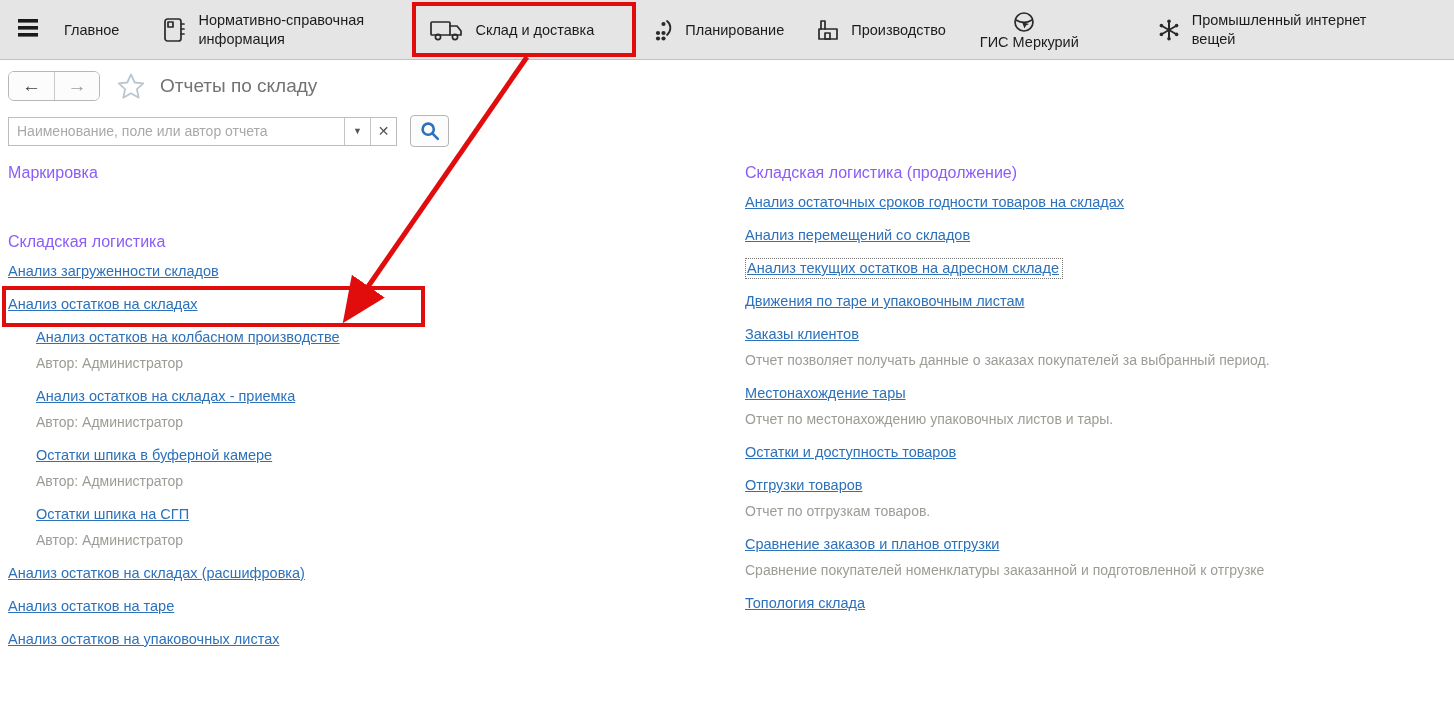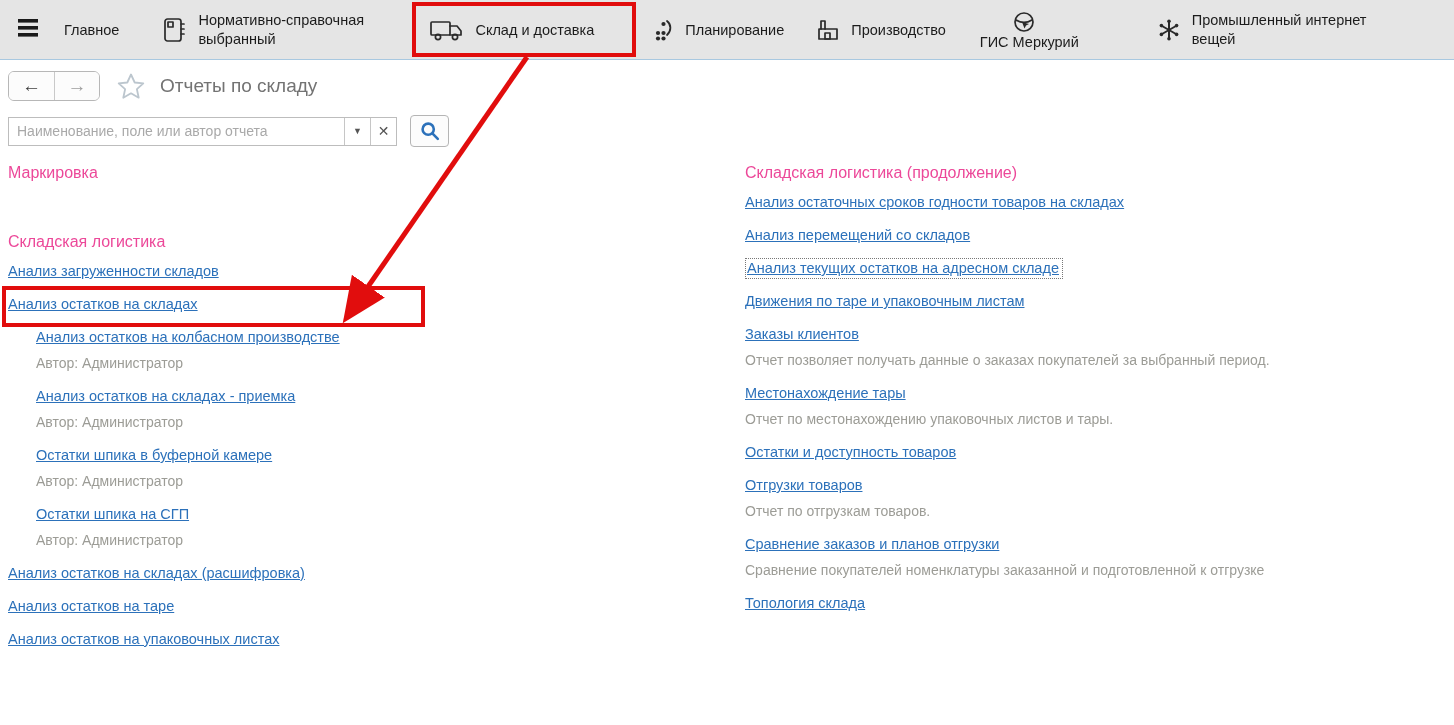--- a/index.html
+++ b/index.html
@@ -41,21 +41,21 @@
   .seg.combo { font-size:9px; }
   .seg.clear { font-size:14px; }
   .search-btn { margin-left:13px; width:39px; height:32px; border:1px solid #b5b5b5; border-radius:4px;
                 background:#fcfcfc; display:flex; align-items:center; justify-content:center; cursor:pointer; }
 
   
   .columns { display:flex; margin-top:15px; }
   .col-left { width:737px; flex-shrink:0; }
   .col-right { flex:1; }
   .section { margin-bottom:47px; }
-  .section-header { font-size:16px; color:#ec4899; font-weight:normal; line-height:22px; margin-bottom:8px; }
+  .section-header { font-size:16px; color:#8b5cf6; font-weight:normal; line-height:22px; margin-bottom:8px; }
   .item { margin-bottom:13px; position:relative; }
   .item a { color:#2c71ba; text-decoration:underline; font-size:14.5px; line-height:20px; cursor:pointer; }
   .item.indent { margin-left:28px;margin-top:6px; }
   .author, .desc { color:#9c9c96; font-size:14px; line-height:19px; margin-top:7px; }
   .item.boxed::before { content:''; position:absolute; left:-6px; top:-8px; width:415px; height:33px;
                         border:4px solid #e10d0d; pointer-events:none; z-index:40; }
   a.focus-dotted { border:1px dotted #777; padding:1px 3px 2px 1px; }
 
   
   .overlay { position:absolute; left:0; top:0; pointer-events:none; z-index:45; }
@@ -83,21 +83,21 @@
   <div class="nav-item" style="margin-right:30px;">
     <span class="icon">
       <svg class="ic" width="26" height="28" viewBox="0 0 26 28">
         <rect x="4" y="3" width="16" height="22" rx="2.5"></rect>
         <rect x="7" y="6" width="5" height="5"></rect>
         <line x1="20" y1="8" x2="23" y2="8"></line>
           <line x1="20" y1="13" x2="23" y2="13"></line>
           <line x1="20" y1="18" x2="23" y2="18"></line>
       </svg>
     </span>
-    <span class="lbl-2line">Нормативно-справочная выбранный</span>
+    <span class="lbl-2line">Нормативно-справочная информация</span>
   </div>
 
   <div class="nav-item hl-tab" style="margin-right:58px;">
     <span class="icon">
       <svg class="ic" width="36" height="28" viewBox="0 0 36 28">
         <rect x="3" y="6" width="19" height="13" rx="1"></rect>
         <path d="M22 10 h7 l4 5 v4 h-11"></path>
         <circle cx="10" cy="21" r="2.6"></circle>
           <circle cx="27" cy="21" r="2.6"></circle>
       </svg>

